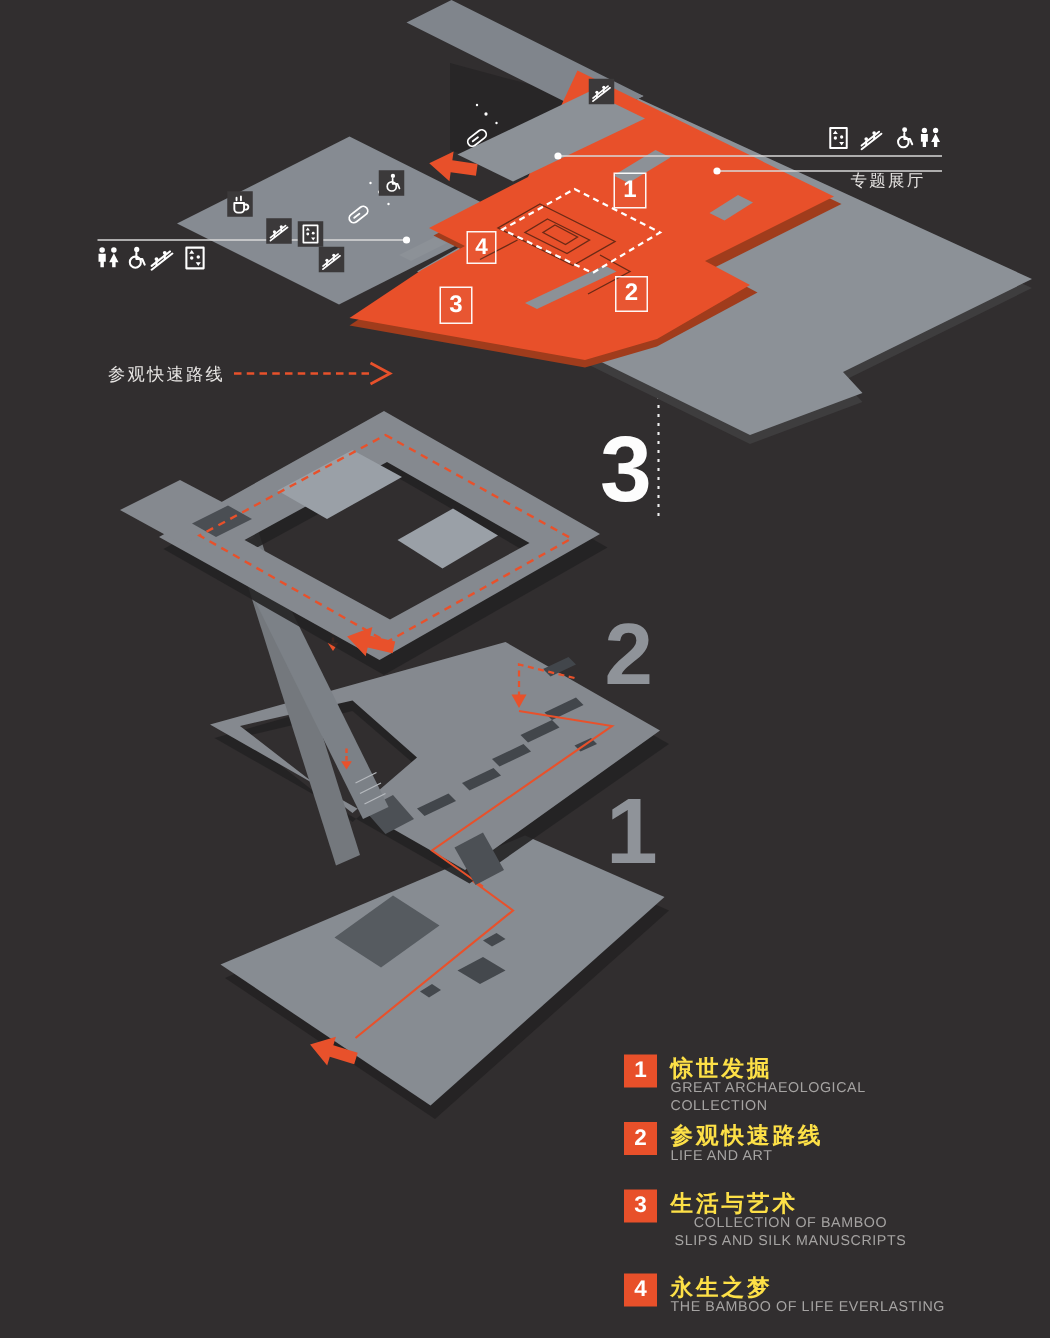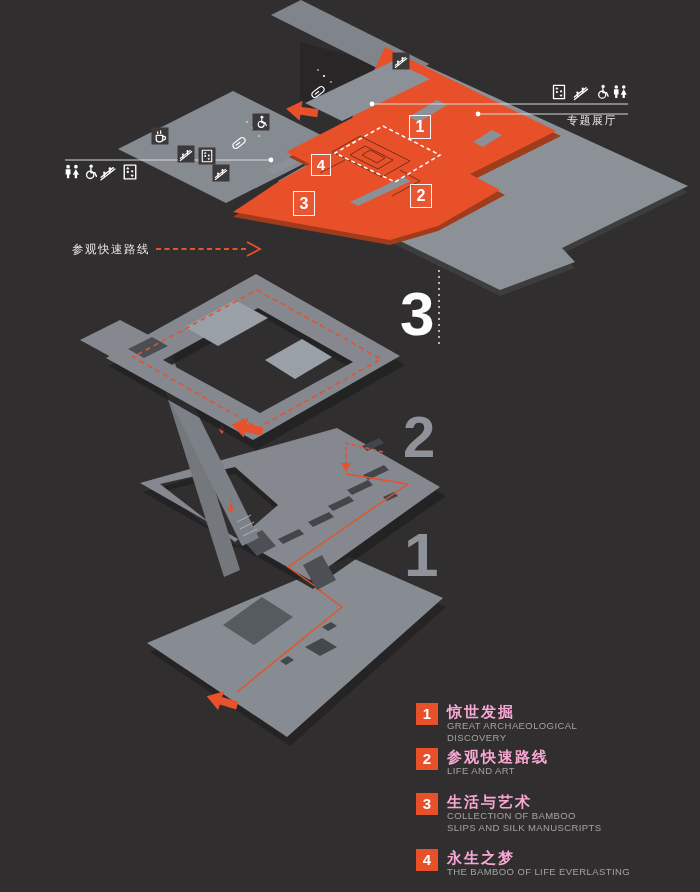--- a/index.html
+++ b/index.html
@@ -8,21 +8,21 @@
   #iso{position:absolute;left:0;top:0;}
   .s{stroke:#fff;fill:none;stroke-width:1.2;stroke-linecap:round;stroke-linejoin:round;}
   .f{fill:#fff;}
   .lbl{position:absolute;color:#e8e6e4;white-space:nowrap;}
   .zone{position:absolute;box-sizing:border-box;border:1.6px solid rgba(255,255,255,.95);
         color:#fff;font-weight:bold;text-align:center;background:rgba(255,255,255,0.04);}
   .bignum{position:absolute;font-weight:bold;line-height:1;letter-spacing:-2px;}
   .legend-item{position:absolute;left:416px;width:230px;}
   .lg-box{position:absolute;left:0;top:0;width:22px;height:22px;background:#e8502a;
           color:#fff;font-weight:bold;font-size:15px;line-height:22px;text-align:center;}
-  .lg-zh{position:absolute;left:31px;top:0;color:#f9a8d4;font-weight:bold;font-size:15px;letter-spacing:2px;}
+  .lg-zh{position:absolute;left:31px;top:0;color:#fde047;font-weight:bold;font-size:15px;letter-spacing:2px;}
   .lg-en{position:absolute;left:31px;top:17px;color:#a5a3a2;font-size:9.5px;letter-spacing:.4px;
          width:185px;line-height:11.5px;}
 </style>
 </head>
 <body>
 
 <div id="stage">
 
 <svg id="iso" width="700" height="892" viewBox="0 0 700 892">
   <defs>
@@ -261,31 +261,31 @@
 <div class="zone" style="left:293px;top:191px;width:22px;height:25px;font-size:16px;line-height:23px;">3</div>
 <div class="zone" style="left:311px;top:154px;width:20px;height:22px;font-size:15px;line-height:20px;">4</div>
 
 <div class="bignum" style="left:400px;top:283px;font-size:62px;color:#fdfdfd;">3</div>
 <div class="bignum" style="left:403px;top:408px;font-size:58px;color:#8f9399;">2</div>
 <div class="bignum" style="left:404px;top:524px;font-size:62px;color:#8f9399;">1</div>
 
 <div class="legend-item" style="top:703px;height:34px;">
   <div class="lg-box">1</div>
   <div class="lg-zh">惊世发掘</div>
-  <div class="lg-en">GREAT ARCHAEOLOGICAL DISCOVERY</div>
+  <div class="lg-en">GREAT ARCHAEOLOGICAL COLLECTION</div>
 </div>
 <div class="legend-item" style="top:748px;height:34px;">
   <div class="lg-box">2</div>
   <div class="lg-zh">参观快速路线</div>
   <div class="lg-en">LIFE AND ART</div>
 </div>
 <div class="legend-item" style="top:793px;height:44px;">
   <div class="lg-box">3</div>
   <div class="lg-zh">生活与艺术</div>
-  <div class="lg-en" style="width:160px;">COLLECTION OF BAMBOO SLIPS AND SILK MANUSCRIPTS</div>
+  <div class="lg-en" style="width:160px;text-align:center;">COLLECTION OF BAMBOO SLIPS AND SILK MANUSCRIPTS</div>
 </div>
 <div class="legend-item" style="top:849px;height:34px;">
   <div class="lg-box">4</div>
   <div class="lg-zh">永生之梦</div>
   <div class="lg-en">THE BAMBOO OF LIFE EVERLASTING</div>
 </div>
 
 </div>
 
 </body></html>

